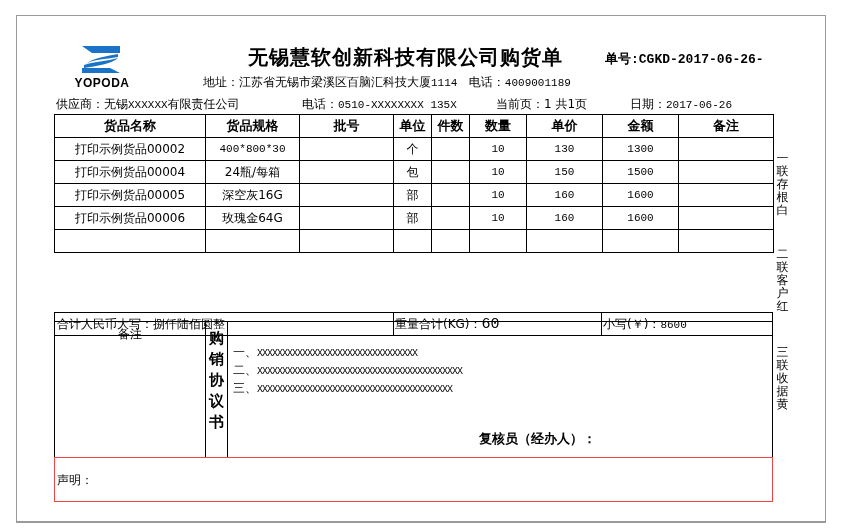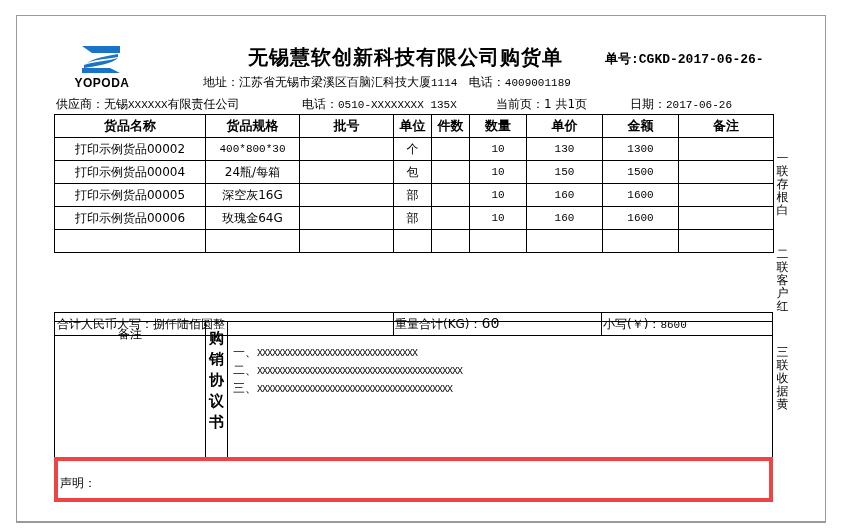--- a/index.html
+++ b/index.html
@@ -20,21 +20,21 @@
   .sumrow{position:absolute;left:54px;top:298px;width:719px;height:24px;border:1px solid #000;box-sizing:border-box;font-size:12px;margin-top:14px;}
   .sumrow div{position:absolute;top:0;height:22px;line-height:22px;padding-left:2px;white-space:nowrap;}
   .notes{position:absolute;left:54px;top:321px;width:719px;height:137px;border:1px solid #000;box-sizing:border-box;}
   .notes .remark-label{position:absolute;left:0;top:4px;width:150px;text-align:center;font-size:12px;}
   .notes .vsep1{position:absolute;left:150px;top:0;width:1px;height:135px;background:#000;}
   .notes .vsep2{position:absolute;left:172px;top:0;width:1px;height:135px;background:#000;}
   .notes .agree{position:absolute;left:151px;top:6px;width:21px;text-align:center;font-family:"DejaVu Serif","Liberation Serif",serif;font-weight:bold;font-size:15px;line-height:21px;}
   .notes .clause{position:absolute;left:178px;font-size:12px;white-space:nowrap;}
   .notes .clause .x{font-family:"Liberation Mono",monospace;font-size:10px;letter-spacing:-1px;text-align:right;}
   .notes .sign{position:absolute;top:108px;font-family:"DejaVu Serif","Liberation Serif",serif;font-weight:bold;font-size:13px;white-space:nowrap;}
-  .decl{position:absolute;left:54px;top:457px;width:719px;height:45px;border:4px solid #ef4444;box-sizing:border-box;font-size:12px;}
+  .decl{position:absolute;left:54px;top:457px;width:719px;height:45px;border:1px solid #ef4444;box-sizing:border-box;font-size:12px;}
   .decl span.lbl{position:absolute;left:2px;top:14px;}
   .decl span.x{position:absolute;left:40px;top:15px;font-family:"Liberation Mono",monospace;font-size:10px;letter-spacing:-1px;white-space:nowrap;}
   .copies{position:absolute;left:775px;width:16px;font-size:12px;line-height:13px;text-align:left;}
 </style>
 </head>
 <body>
 
 <div class="sheet"></div>
 
 <div class="logo">
@@ -157,20 +157,21 @@
   <div class="agree">
     <div>购</div>
     <div>销</div>
     <div>协</div>
     <div>议</div>
     <div>书</div>
   </div>
   <div class="clause" style="top:22px"><span>一、</span><span class="x">XXXXXXXXXXXXXXXXXXXXXXXXXXXXXXXX</span></div>
   <div class="clause" style="top:40px"><span>二、</span><span class="x">XXXXXXXXXXXXXXXXXXXXXXXXXXXXXXXXXXXXXXXXX</span></div>
   <div class="clause" style="top:58px"><span>三、</span><span class="x">XXXXXXXXXXXXXXXXXXXXXXXXXXXXXXXXXXXXXXX</span></div>
+  <div class="sign" style="left:424px">复核员（经办人）：</div>
 </div>
 
 <div class="decl">
   <span class="lbl">声明：</span>
 </div>
 
 <div class="copies" style="top:152px">
   <span style="display:block;width:13px;margin:0 auto;word-break:break-all;">一联存根白</span>
 </div>
 <div class="copies" style="top:248px">

